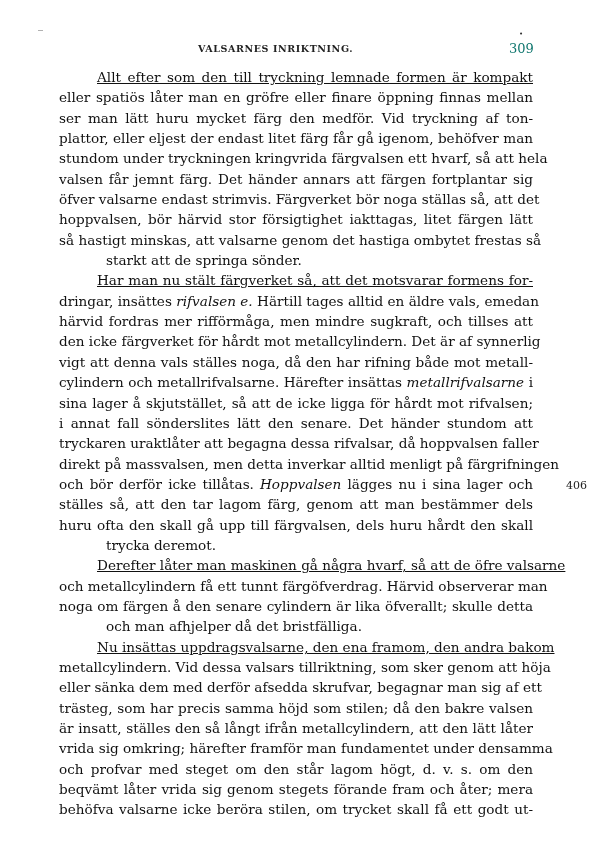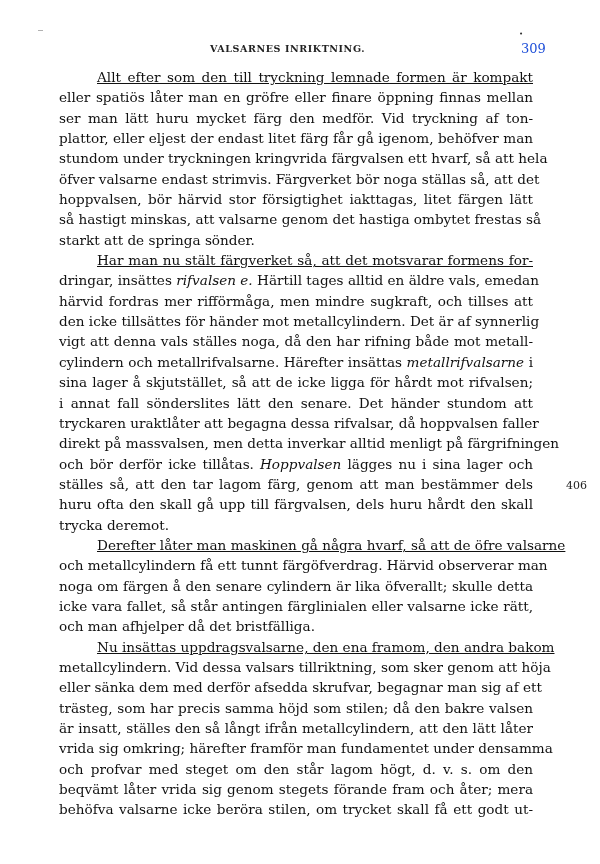--- a/index.html
+++ b/index.html
@@ -2,38 +2,38 @@
 <html><head>
 <meta charset="utf-8">
 <style>
   html, body { margin: 0; padding: 0; }
   body {
     width: 600px; height: 864px; background: #ffffff; position: relative; overflow: hidden;
     font-family: "DejaVu Serif", "Liberation Serif", serif; color: #111;
   }
   .mark { position: absolute; font-size: 10px; color: #333; }
   .header {
-    position: absolute; top: 41px; left: 12px; width: 508px; height: 16px;
+    position: absolute; top: 41px; left: 0; width: 508px; height: 16px;
   }
   .running-title {
     position: absolute; left: 198px; top: 2px; font-size: 9.5px; letter-spacing: 0.6px;
     font-variant: small-caps; font-weight: bold; color: #222;
   }
   .page-number {
-    position: absolute; left: 509px; top: 0px; font-size: 13px; color: #1d4ed8;
+    position: absolute; left: 509px; top: 0px; font-size: 13px; color: #0f766e;
   }
   .body-text {
     position: absolute; left: 59px; top: 67px; width: 474px;
     font-size: 13.6px; line-height: 20.35px; text-align: justify;
   }
   .line {
     display: block; white-space: nowrap; text-align: justify; text-align-last: justify;
     height: 20.35px; overflow: visible;
   }
-  .line.last { text-align-last: left; }
+  .line.last { text-align-last: left; margin-left: 47px; }
   .line.indent { padding-left: 38px; text-decoration: underline; }
   .line i { font-style: italic; }
   .margin-note {
     position: absolute; left: 566px; font-size: 11px; color: #222;
   }
 </style>
 </head>
 <body>
 
 <span class="mark" style="left:38px;top:28px;">‾</span>
@@ -44,46 +44,46 @@
   <span class="page-number">309</span>
 </div>
 
 <div class="body-text" id="body-text">
     <div>
       <span class="line indent">Allt efter som den till tryckning lemnade formen är kompakt</span>
       <span class="line">eller spatiös låter man en gröfre eller finare öppning finnas mellan</span>
       <span class="line">ser man lätt huru mycket färg den medför. Vid tryckning af ton-</span>
       <span class="line">plattor, eller eljest der endast litet färg får gå igenom, behöfver man</span>
       <span class="line">stundom under tryckningen kringvrida färgvalsen ett hvarf, så att hela</span>
+      <span class="line">valsen får jemnt färg. Det händer annars att färgen fortplantar sig</span>
       <span class="line">öfver valsarne endast strimvis. Färgverket bör noga ställas så, att det</span>
       <span class="line">hoppvalsen, bör härvid stor försigtighet iakttagas, litet färgen lätt</span>
       <span class="line">så hastigt minskas, att valsarne genom det hastiga ombytet frestas så</span>
       <span class="line last">starkt att de springa sönder.</span>
     </div>
     <div>
       <span class="line indent">Har man nu stält färgverket så, att det motsvarar formens for-</span>
       <span class="line">dringar, insättes <i>rifvalsen e.</i> Härtill tages alltid en äldre vals, emedan</span>
       <span class="line">härvid fordras mer rifförmåga, men mindre sugkraft, och tillses att</span>
-      <span class="line">den icke tillsättes för händer mot metallcylindern. Det är af synnerlig</span>
+      <span class="line">den icke färgverket för hårdt mot metallcylindern. Det är af synnerlig</span>
       <span class="line">vigt att denna vals ställes noga, då den har rifning både mot metall-</span>
       <span class="line">cylindern och metallrifvalsarne. Härefter insättas <i>metallrifvalsarne</i> i</span>
       <span class="line">sina lager å skjutstället, så att de icke ligga för hårdt mot rifvalsen;</span>
       <span class="line">i annat fall sönderslites lätt den senare. Det händer stundom att</span>
       <span class="line">tryckaren uraktlåter att begagna dessa rifvalsar, då hoppvalsen faller</span>
       <span class="line">direkt på massvalsen, men detta inverkar alltid menligt på färgrifningen</span>
       <span class="line">och bör derför icke tillåtas. <i>Hoppvalsen</i> lägges nu i sina lager och</span>
       <span class="line">ställes så, att den tar lagom färg, genom att man bestämmer dels</span>
       <span class="line">huru ofta den skall gå upp till färgvalsen, dels huru hårdt den skall</span>
       <span class="line last">trycka deremot.</span>
     </div>
     <div>
       <span class="line indent">Derefter låter man maskinen gå några hvarf, så att de öfre valsarne</span>
       <span class="line">och metallcylindern få ett tunnt färgöfverdrag. Härvid observerar man</span>
       <span class="line">noga om färgen å den senare cylindern är lika öfverallt; skulle detta</span>
-      <span class="line">icke vara fallet, så står antingen färglinialen eller valsarne icke rätt,</span>
       <span class="line last">och man afhjelper då det bristfälliga.</span>
     </div>
     <div>
       <span class="line indent">Nu insättas uppdragsvalsarne, den ena framom, den andra bakom</span>
       <span class="line">metallcylindern. Vid dessa valsars tillriktning, som sker genom att höja</span>
       <span class="line">eller sänka dem med derför afsedda skrufvar, begagnar man sig af ett</span>
       <span class="line">trästeg, som har precis samma höjd som stilen; då den bakre valsen</span>
       <span class="line">är insatt, ställes den så långt ifrån metallcylindern, att den lätt låter</span>
       <span class="line">vrida sig omkring; härefter framför man fundamentet under densamma</span>
       <span class="line">och profvar med steget om den står lagom högt, d. v. s. om den</span>

